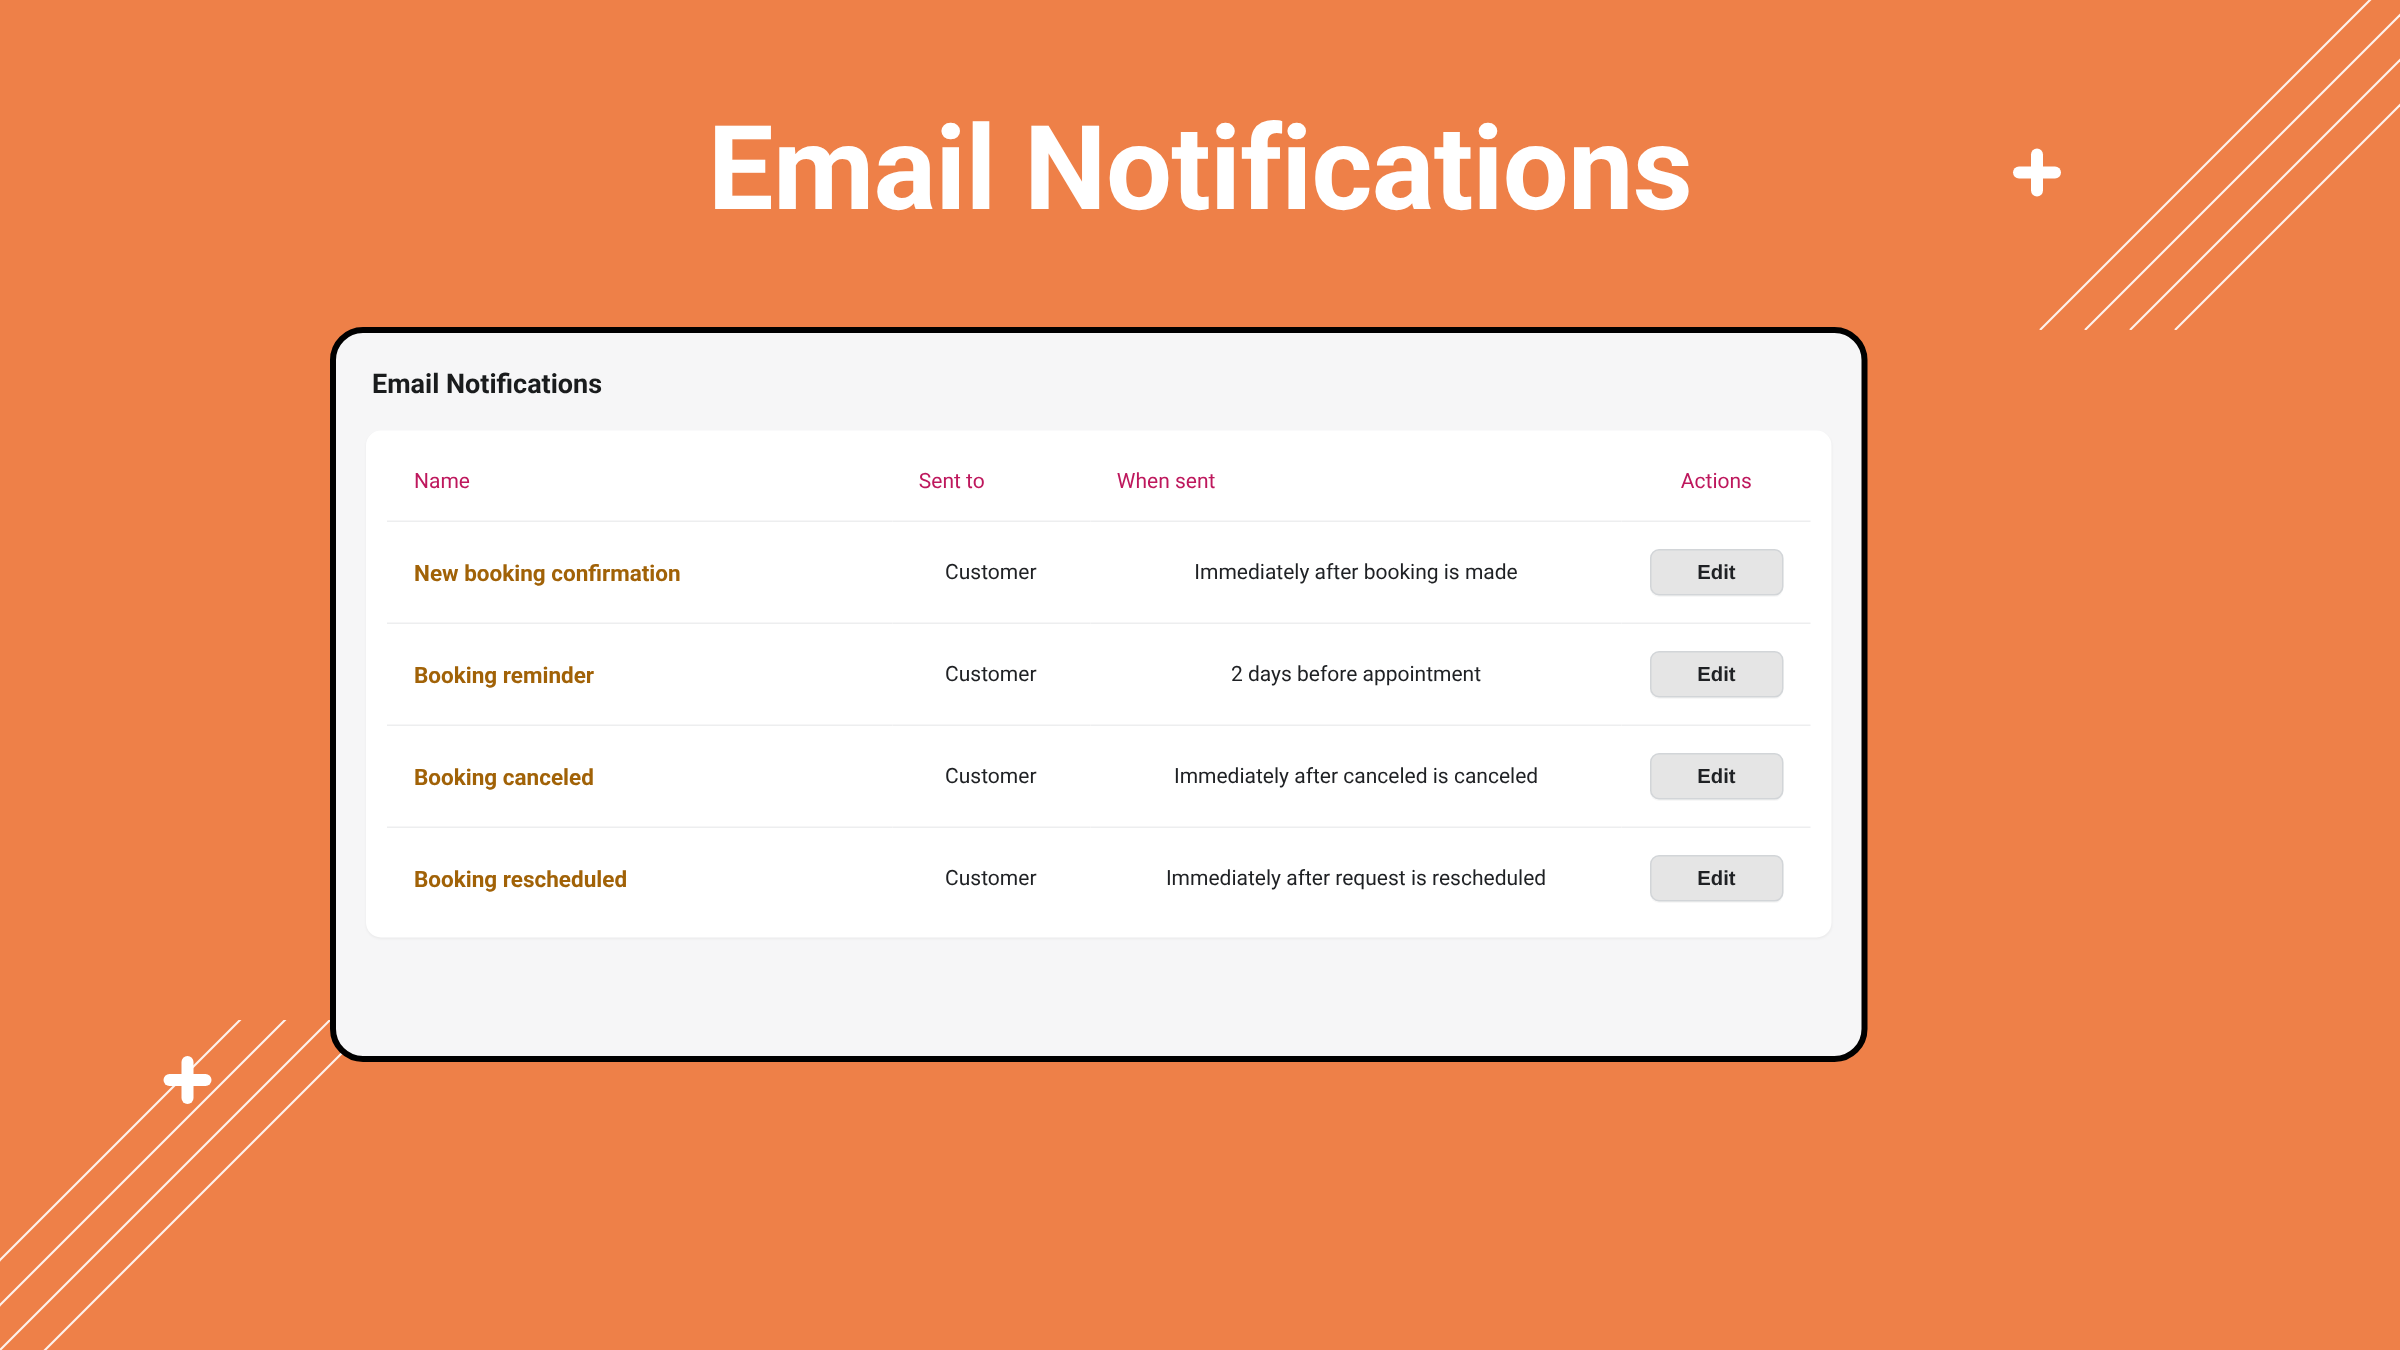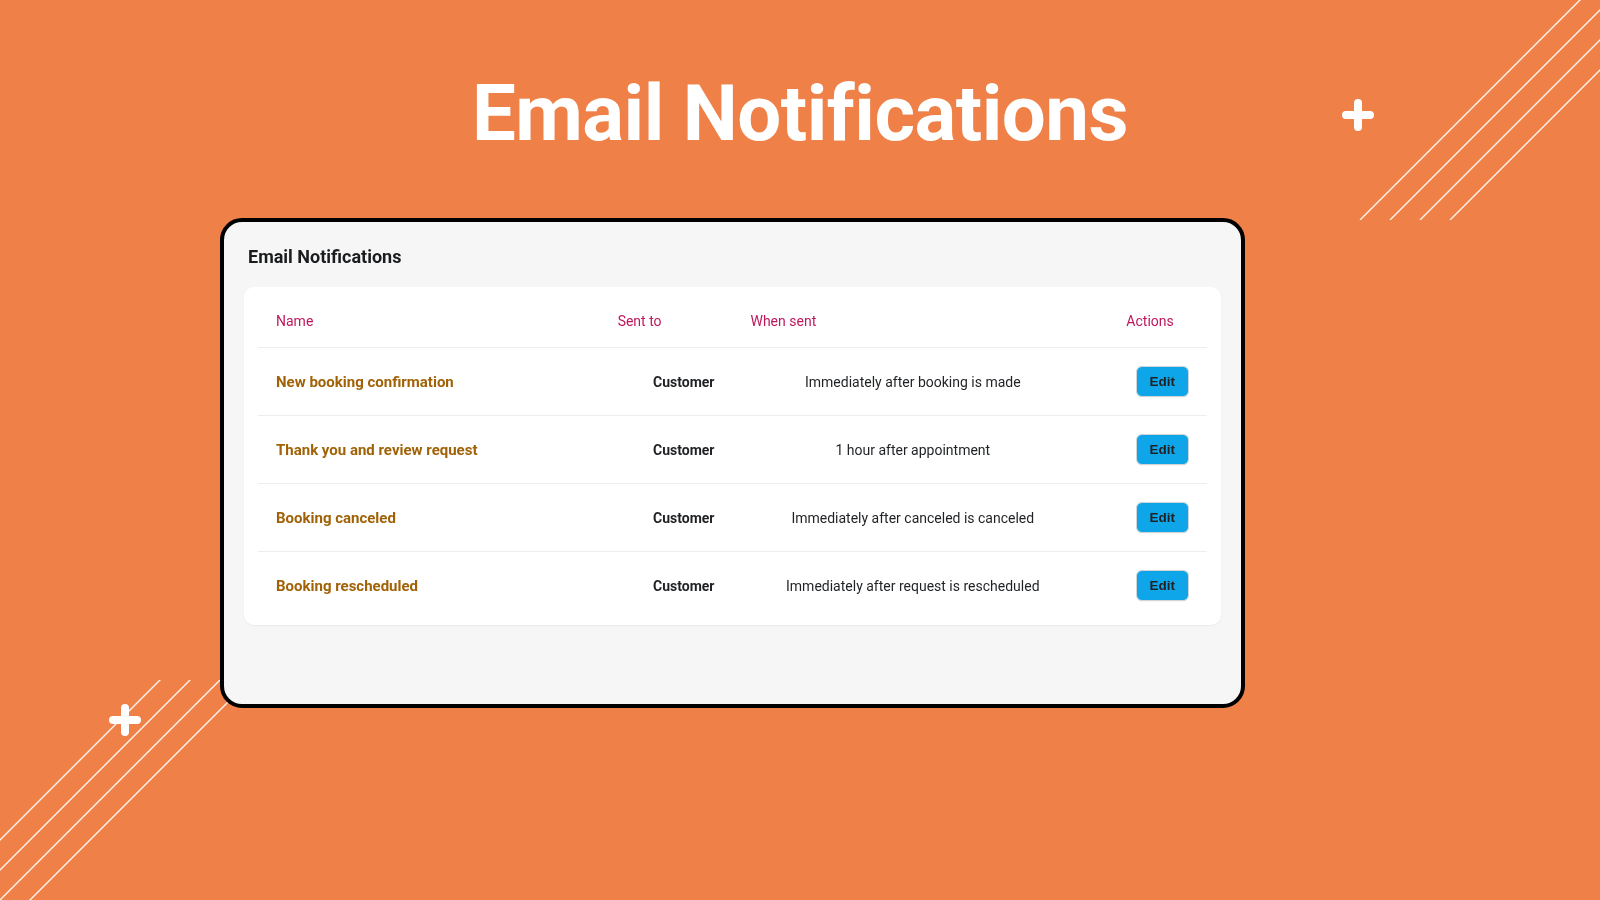--- a/index.html
+++ b/index.html
@@ -78,42 +78,42 @@
     border-bottom: 1px solid #edeeef;
   }
   table.grid tbody td {
     padding: 18px 18px;
     border-bottom: 1px solid #edeeef;
     vertical-align: middle;
   }
   table.grid tbody tr:last-child td { border-bottom: none; }
 
   .col-name   { width: 36%; text-align: left; }
-  .col-sent   { width: 14%; text-align: right; font-weight: bold; }
+  .col-sent   { width: 14%; text-align: center; }
   .col-when   { width: 38%; text-align: center; }
   .col-act    { width: 12%; text-align: right; }
 
   table.grid thead th.col-sent { text-align: left; }
   table.grid thead th.col-when { text-align: left; }
   table.grid thead th.col-act  { text-align: center; }
 
   .name-link {
     color: #a16207;
     font-weight: 700;
     font-size: 15px;
     text-decoration: none;
     cursor: pointer;
   }
 
   .edit-btn {
     display: inline-block;
-    background: #0ea5e9;
+    background: #e5e5e5;
     border: 1px solid #d2d5d8;
     border-radius: 6px;
-    padding: 7px 13px;
+    padding: 7px 31px;
     font-size: 13.5px;
     font-weight: 600;
     color: #1f2124;
     cursor: pointer;
     box-shadow: 0 1px 0 rgba(0,0,0,0.03);
   }
 </style>
 </head>
 <body>
 
@@ -170,23 +170,23 @@
         </tr>
       </thead>
       <tbody id="rows">
           <tr>
             <td class="col-name"><a class="name-link">New booking confirmation</a></td>
             <td class="col-sent">Customer</td>
             <td class="col-when">Immediately after booking is made</td>
             <td class="col-act"><button class="edit-btn">Edit</button></td>
           </tr>
           <tr>
-            <td class="col-name"><a class="name-link">Thank you and review request</a></td>
-            <td class="col-sent">Customer</td>
-            <td class="col-when">1 hour after appointment</td>
+            <td class="col-name"><a class="name-link">Booking reminder</a></td>
+            <td class="col-sent">Customer</td>
+            <td class="col-when">2 days before appointment</td>
             <td class="col-act"><button class="edit-btn">Edit</button></td>
           </tr>
           <tr>
             <td class="col-name"><a class="name-link">Booking canceled</a></td>
             <td class="col-sent">Customer</td>
             <td class="col-when">Immediately after canceled is canceled</td>
             <td class="col-act"><button class="edit-btn">Edit</button></td>
           </tr>
           <tr>
             <td class="col-name"><a class="name-link">Booking rescheduled</a></td>

